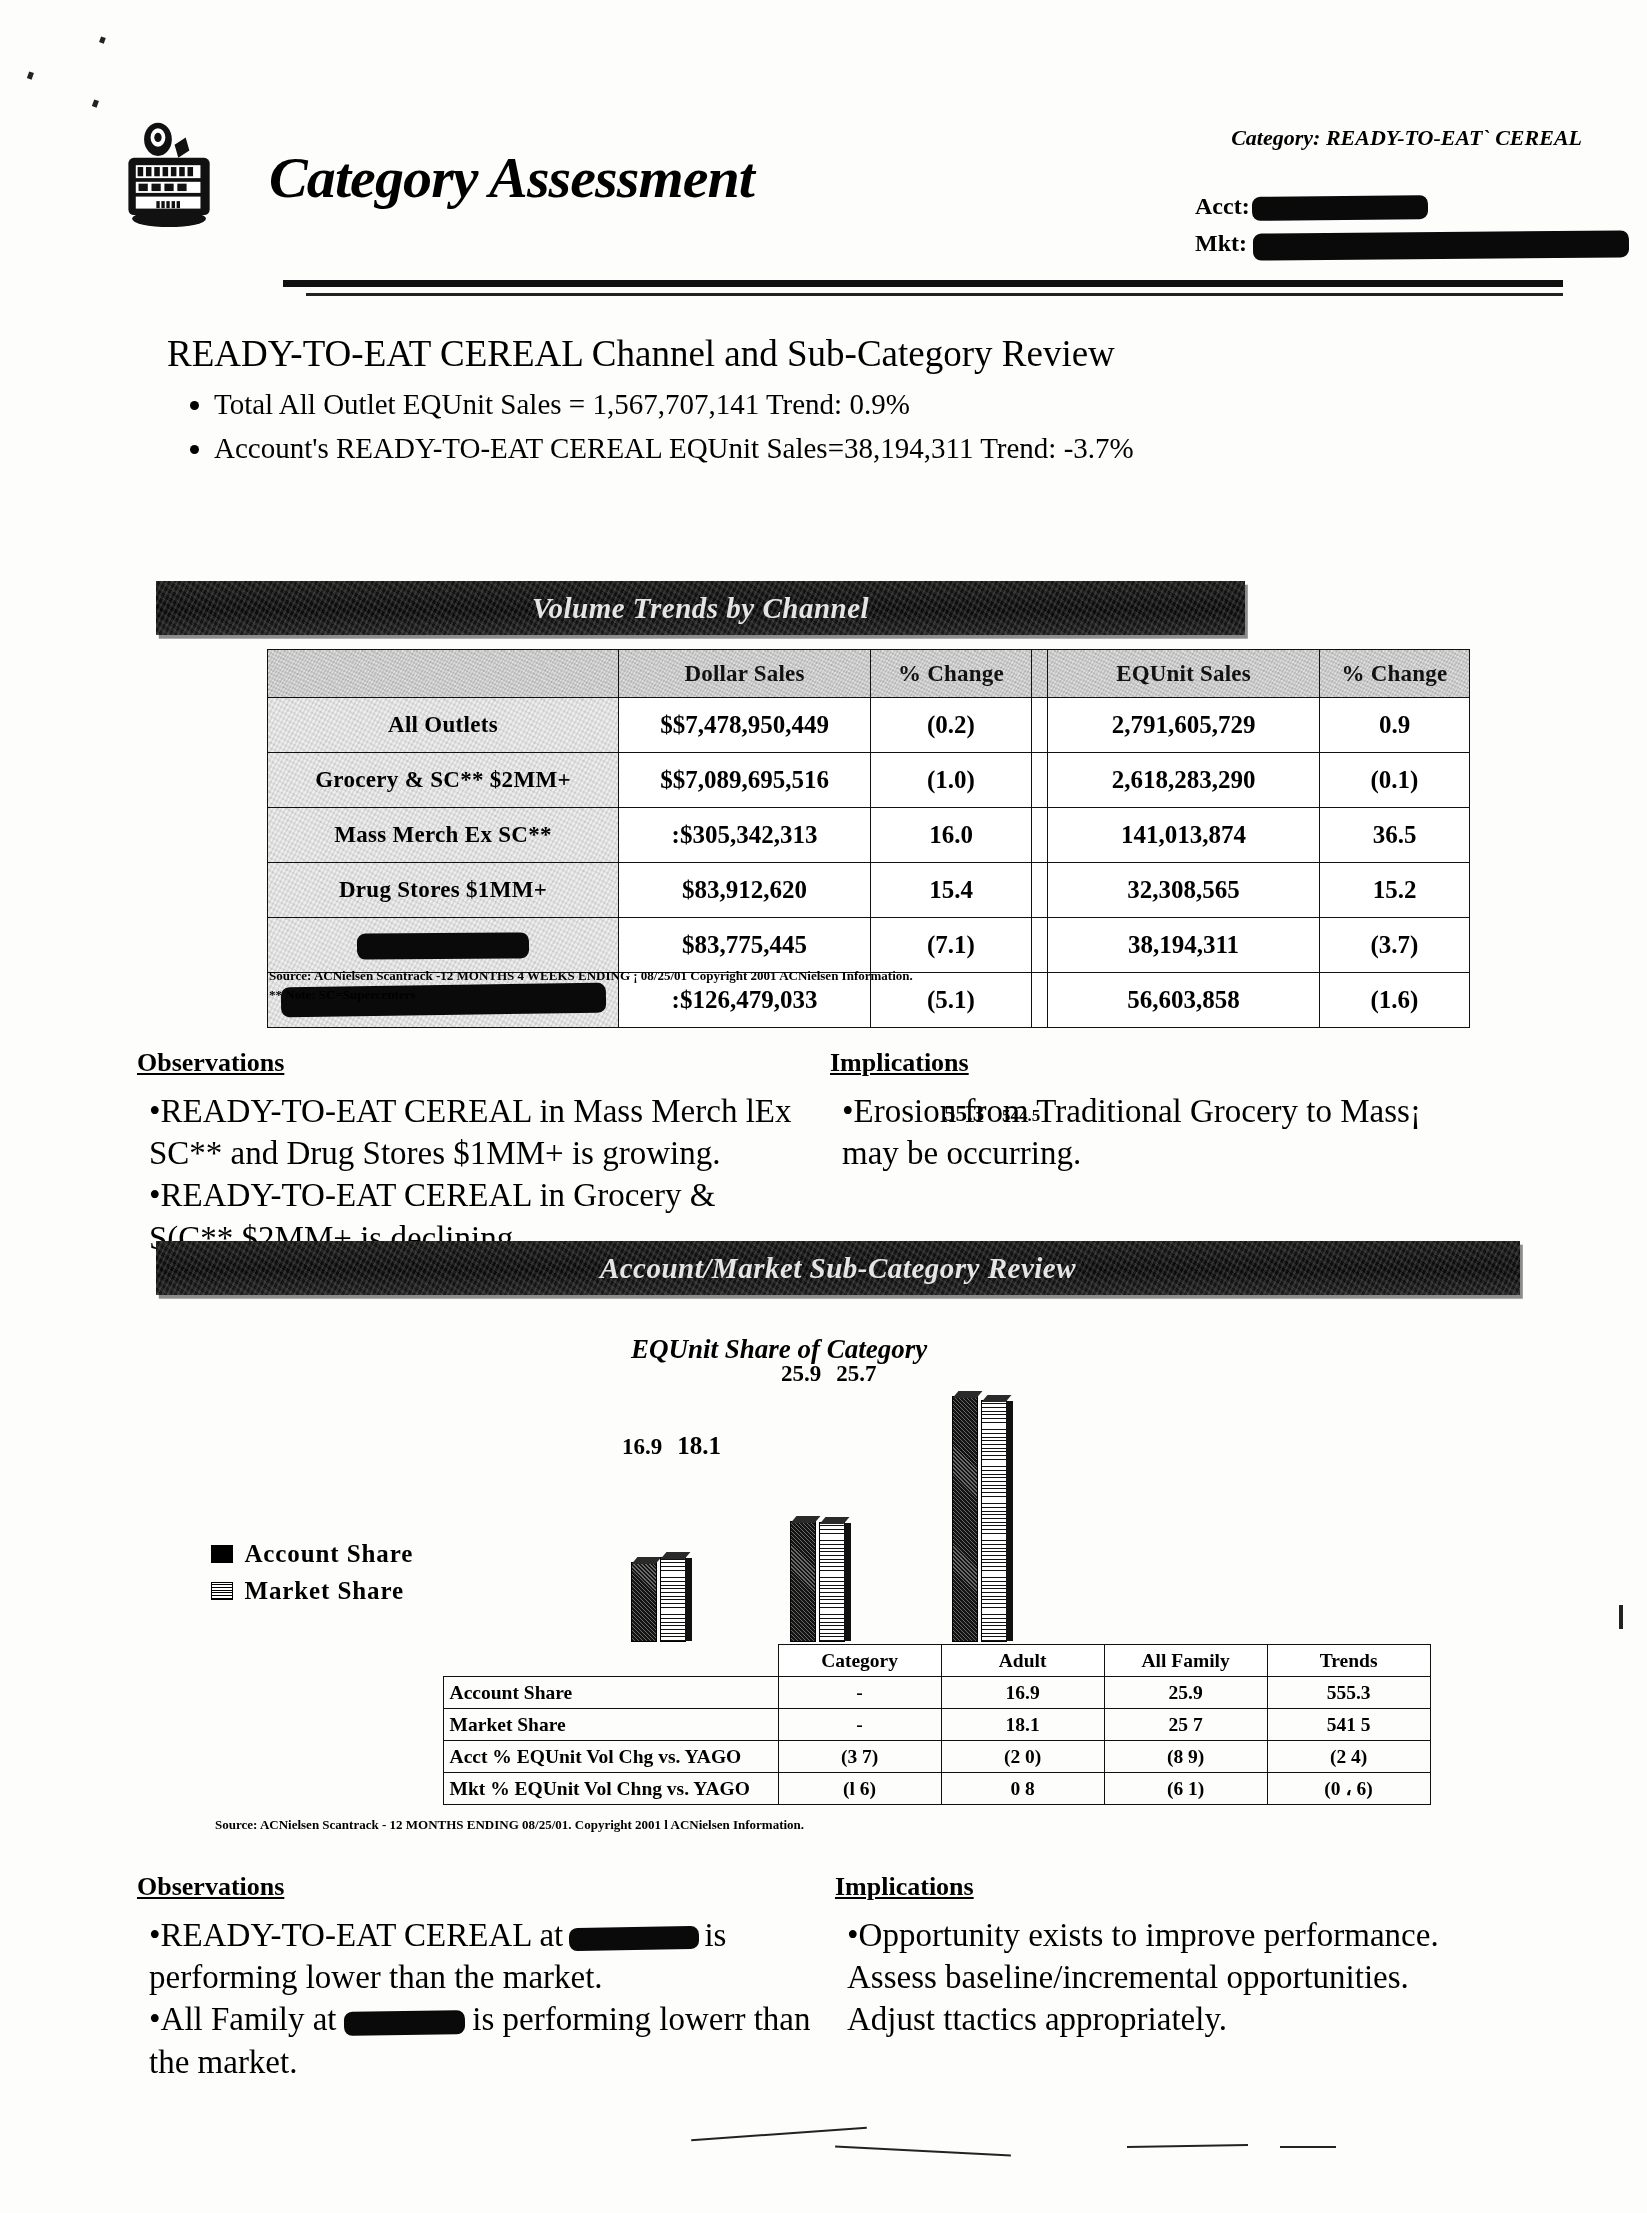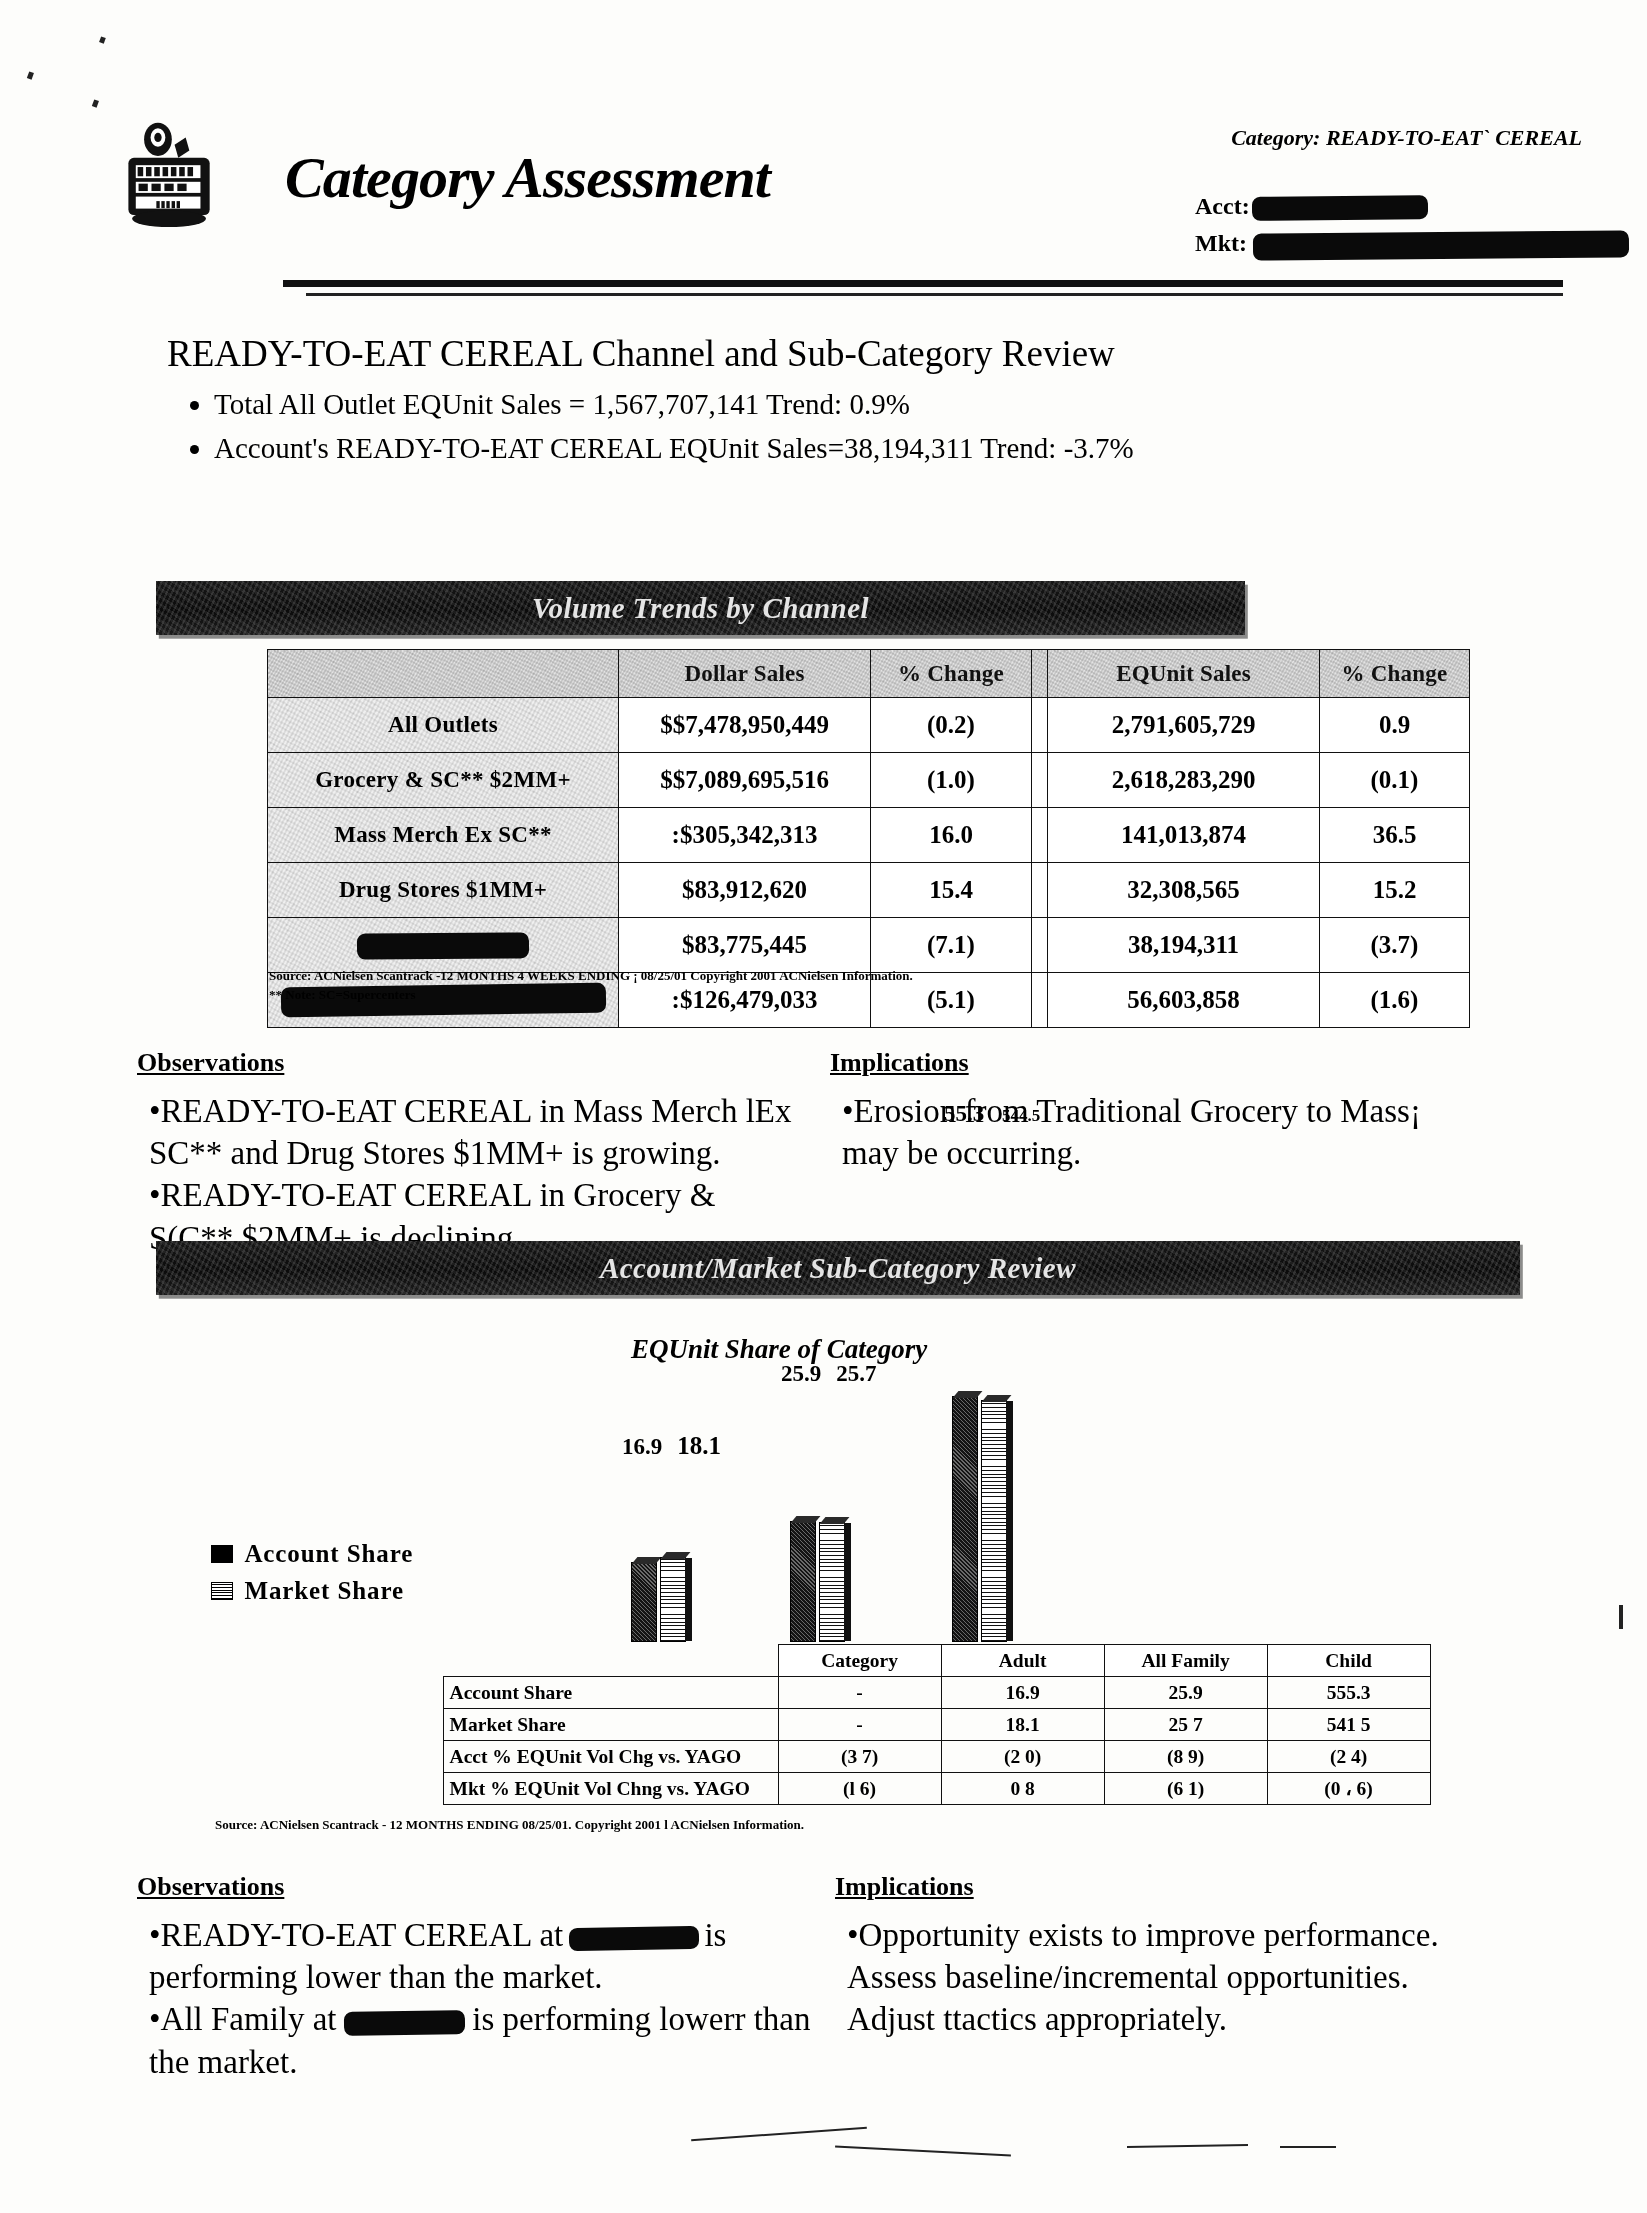--- a/index.html
+++ b/index.html
@@ -18,21 +18,20 @@
   .hdr{position:absolute;left:0;top:0;width:100%;height:297px;}
   .logo{
     position:absolute;left:121px;top:119px;width:97px;height:109px;
   }
   .title{
     position:absolute;left:269px;top:144px;
     font-family:"Liberation Serif", serif;
     font-style:italic;font-weight:bold;
     font-size:58px;letter-spacing:-0.9px;
     white-space:nowrap;
-    margin-left:16px;
   }
   .cat-line{
     position:absolute;right:65px;top:125px;
     font-family:"Liberation Serif", serif;
     font-style:italic;font-weight:bold;font-size:22px;
     white-space:nowrap;
   }
   .acct-row{
     position:absolute;left:1195px;top:193px;
     font-family:"Liberation Serif", serif;
@@ -380,21 +379,21 @@
     </div>
   </div>
 
   <table class="ct">
     <tbody>
         <tr>
       <td class="rowlbl blank"></td>
       <td class="col hdrcell">Category</td>
       <td class="col hdrcell">Adult</td>
       <td class="col hdrcell">All Family</td>
-      <td class="col hdrcell">Child</td>
+      <td class="col hdrcell">Trends</td>
     </tr>
     <tr>
       <td class="rowlbl">Account Share</td>
       <td class="col">-</td>
       <td class="col">16.9</td>
       <td class="col">25.9</td>
       <td class="col">555.3</td>
     </tr>
     <tr>
       <td class="rowlbl">Market Share</td>

